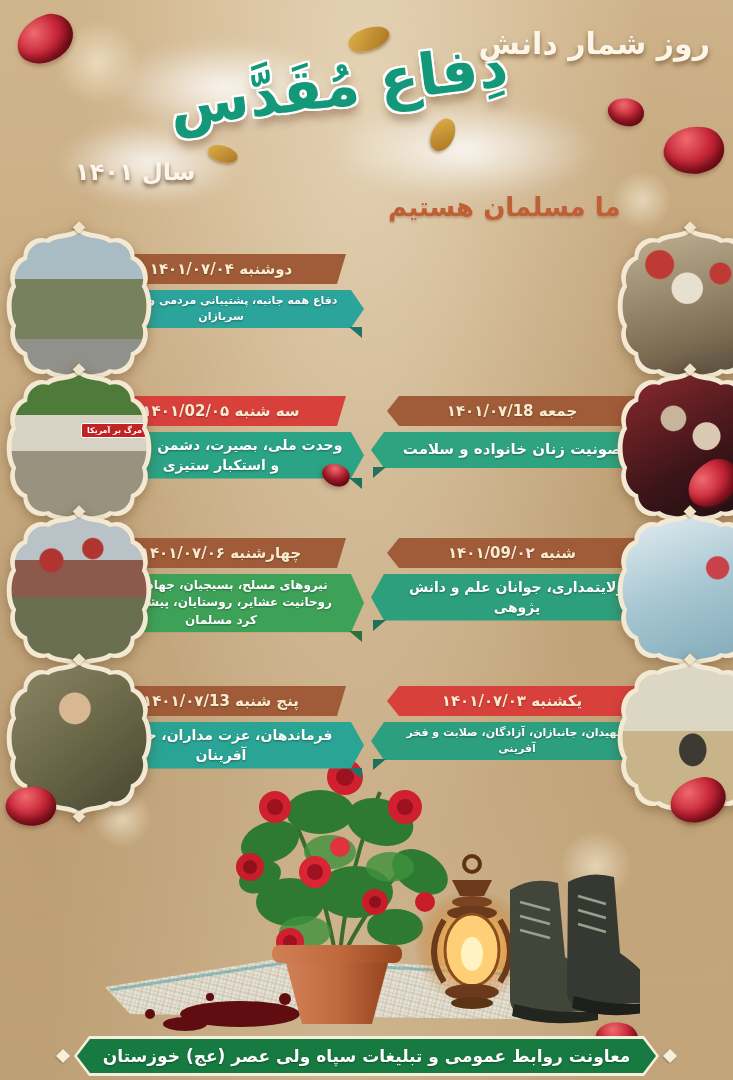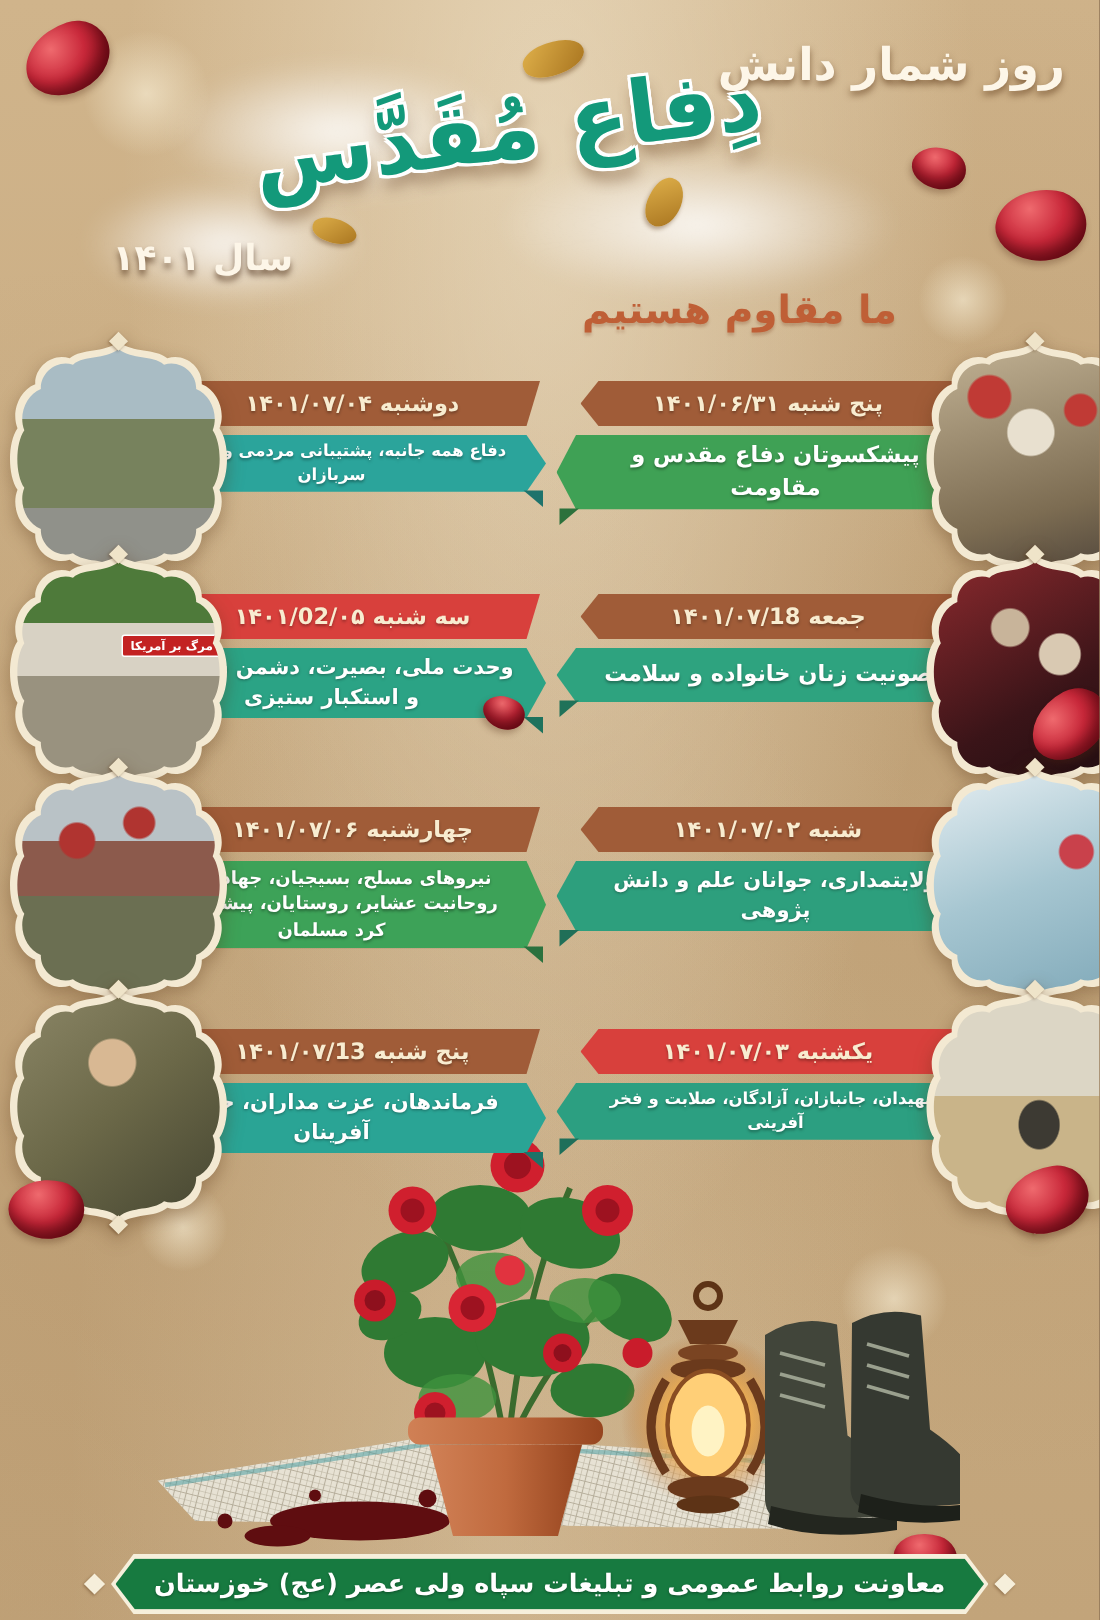--- a/index.html
+++ b/index.html
@@ -33,21 +33,21 @@
   .slogan{position:absolute;top:192px;left:388px;z-index:3;font-size:26px;font-weight:bold;color:#bf5f36;
     text-shadow:0 2px 2px rgba(120,50,20,.25);}
   
   .entry{position:absolute;height:140px;z-index:5;}
   .entry.right{right:0;width:358px;}
   .entry.left{left:0;width:360px;}
   .r1{top:238px}.r2{top:380px}.r3{top:522px}.r4{top:670px}
   .date-ribbon{position:absolute;top:16px;height:30px;display:flex;align-items:center;justify-content:center;
     filter:drop-shadow(0 3px 2px rgba(80,45,15,.35));}
   .right .date-ribbon{left:12px;width:250px;clip-path:polygon(0 50%,12px 0,100% 0,100% 100%,12px 100%);}
-  .left  .date-ribbon{left:110px;width:250px;clip-path:polygon(0 50%,12px 0,100% 0,calc(100% - 9px) 100%,12px 100%);}
+  .left  .date-ribbon{left:96px;width:250px;clip-path:polygon(0 50%,12px 0,100% 0,calc(100% - 9px) 100%,12px 100%);}
   .date-text{font-size:15px;font-weight:bold;color:#f8ecd0;text-shadow:0 1px 2px rgba(0,0,0,.3);}
   .topic-wrap{position:absolute;top:52px;}
   .right .topic-wrap{left:-4px;width:292px;}
   .left  .topic-wrap{left:78px;width:286px;}
   .topic-ribbon{min-height:36px;display:flex;align-items:center;justify-content:center;padding:3px 20px;box-sizing:border-box;
     filter:drop-shadow(0 3px 2px rgba(80,45,15,.35));}
   .right .topic-ribbon{clip-path:polygon(13px 0,100% 0,100% 100%,13px 100%,0 50%);}
   .left  .topic-ribbon{clip-path:polygon(0 0,calc(100% - 13px) 0,100% 50%,calc(100% - 13px) 100%,0 100%);}
   .topic-text{font-size:14px;font-weight:bold;color:#fff;text-align:center;line-height:1.45;text-shadow:0 1px 2px rgba(0,0,0,.35);}
   .t-lg .topic-text{font-size:15px;}
@@ -104,32 +104,23 @@
   <div class="bokeh" style="left:92px;top:788px;width:60px;height:60px;"></div>
   <div class="bokeh" style="left:560px;top:830px;width:72px;height:72px;"></div>
 
   <div class="gold-accent" style="left:348px;top:28px;width:42px;height:22px;transform:rotate(-20deg);"></div>
   <div class="gold-accent" style="left:208px;top:146px;width:30px;height:16px;transform:rotate(14deg);"></div>
   <div class="gold-accent" style="left:432px;top:118px;width:22px;height:34px;transform:rotate(28deg);"></div>
 
   <div class="title">روز شمار دانش</div>
   <div class="calligraphy">دِفاع مُقَدَّس</div>
   <div class="year">سال ۱۴۰۱</div>
-  <div class="slogan">ما مقاوم هستیم</div>
+  <div class="slogan">ما مسلمان هستیم</div>
 
   <div class="entry right r1 t-lg">
-    <div class="date-ribbon" style="background-color: rgb(160, 92, 56);">
-        <span class="date-text">پنج شنبه ۱۴۰۱/۰۶/۳۱</span>
-      </div>
-    <div class="topic-wrap">
-      <div class="topic-ribbon" style="background-color: rgb(63, 161, 85);">
-          <span class="topic-text">پیشکسوتان دفاع مقدس و مقاومت</span>
-        </div>
-      <div class="tail" style="border-top-color: rgb(63, 161, 85);"></div>
-    </div>
     <div class="medallion">
       <div class="med-back"></div>
       <div class="photo ph0"></div>
       <div class="finial f-top"></div>
       <div class="finial f-bottom"></div>
     </div>
   </div>
 
   <div class="entry left r1 t-xs">
     <div class="date-ribbon" style="background-color: rgb(160, 92, 56);">
@@ -182,21 +173,21 @@
       <div class="photo ph3">
           <span class="sign">مرگ بر آمریکا</span>
         </div>
       <div class="finial f-top"></div>
       <div class="finial f-bottom"></div>
     </div>
   </div>
 
   <div class="entry right r3">
     <div class="date-ribbon" style="background-color: rgb(160, 92, 56);">
-        <span class="date-text">شنبه ۱۴۰۱/۰۷/۰۲</span>
+        <span class="date-text">شنبه ۱۴۰۱/09/۰۲</span>
       </div>
     <div class="topic-wrap">
       <div class="topic-ribbon" style="background-color: rgb(45, 159, 125);">
           <span class="topic-text">ولایتمداری، جوانان علم و دانش پژوهی</span>
         </div>
       <div class="tail" style="border-top-color: rgb(45, 159, 125);"></div>
     </div>
     <div class="medallion">
       <div class="med-back"></div>
       <div class="photo ph4"></div>

